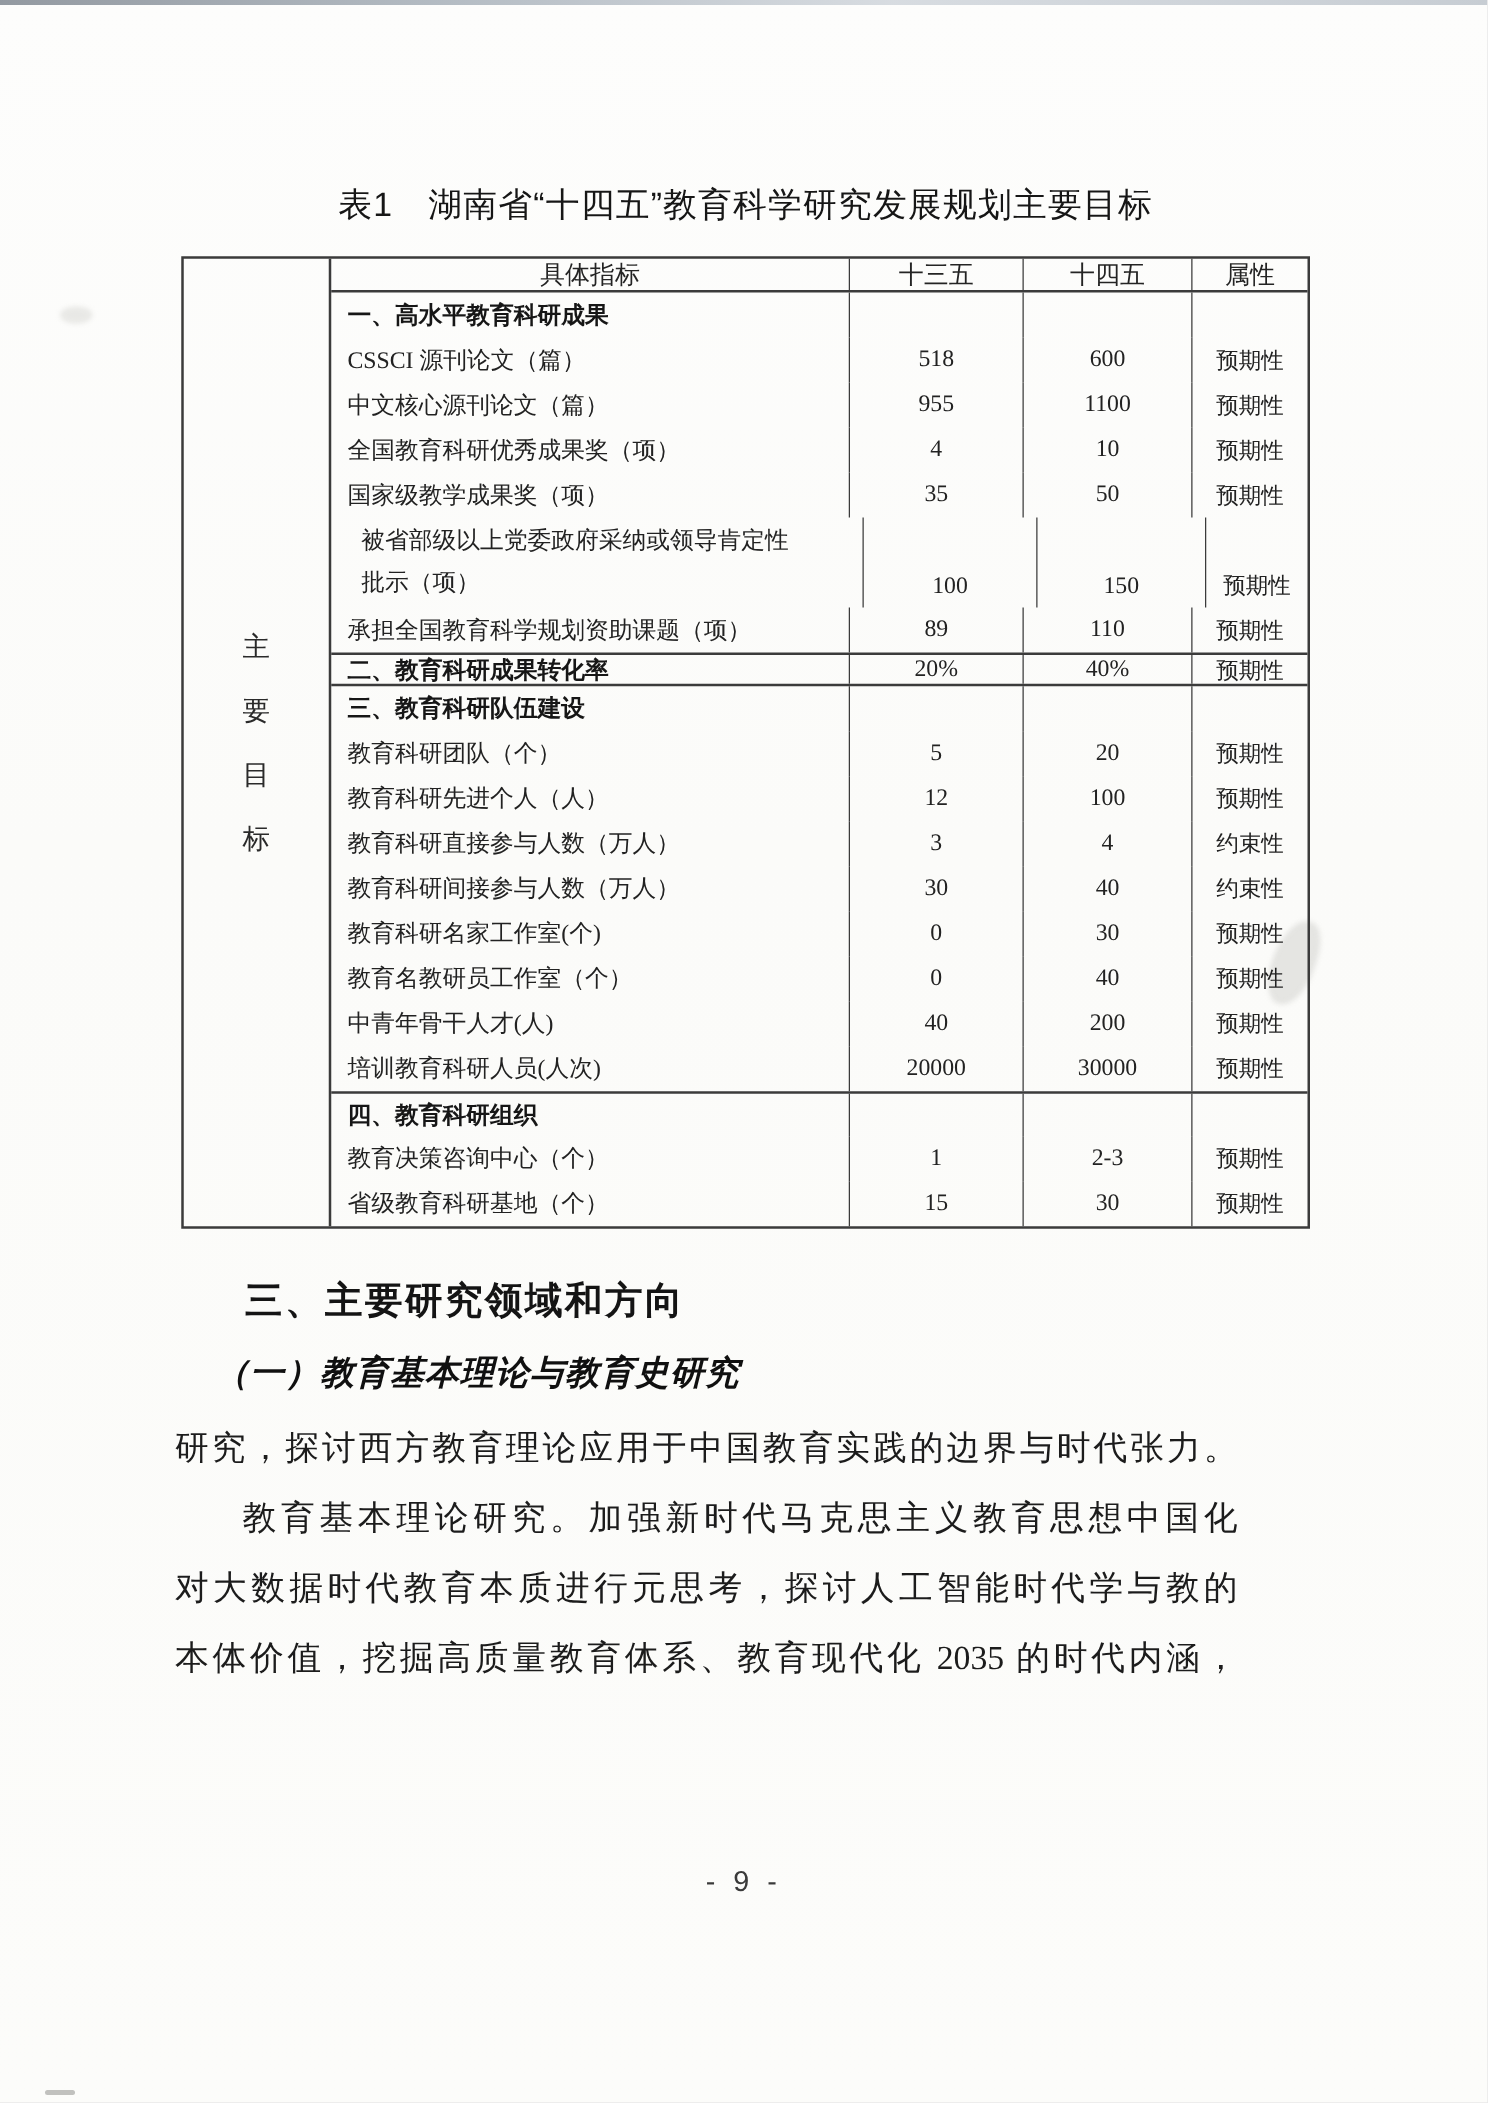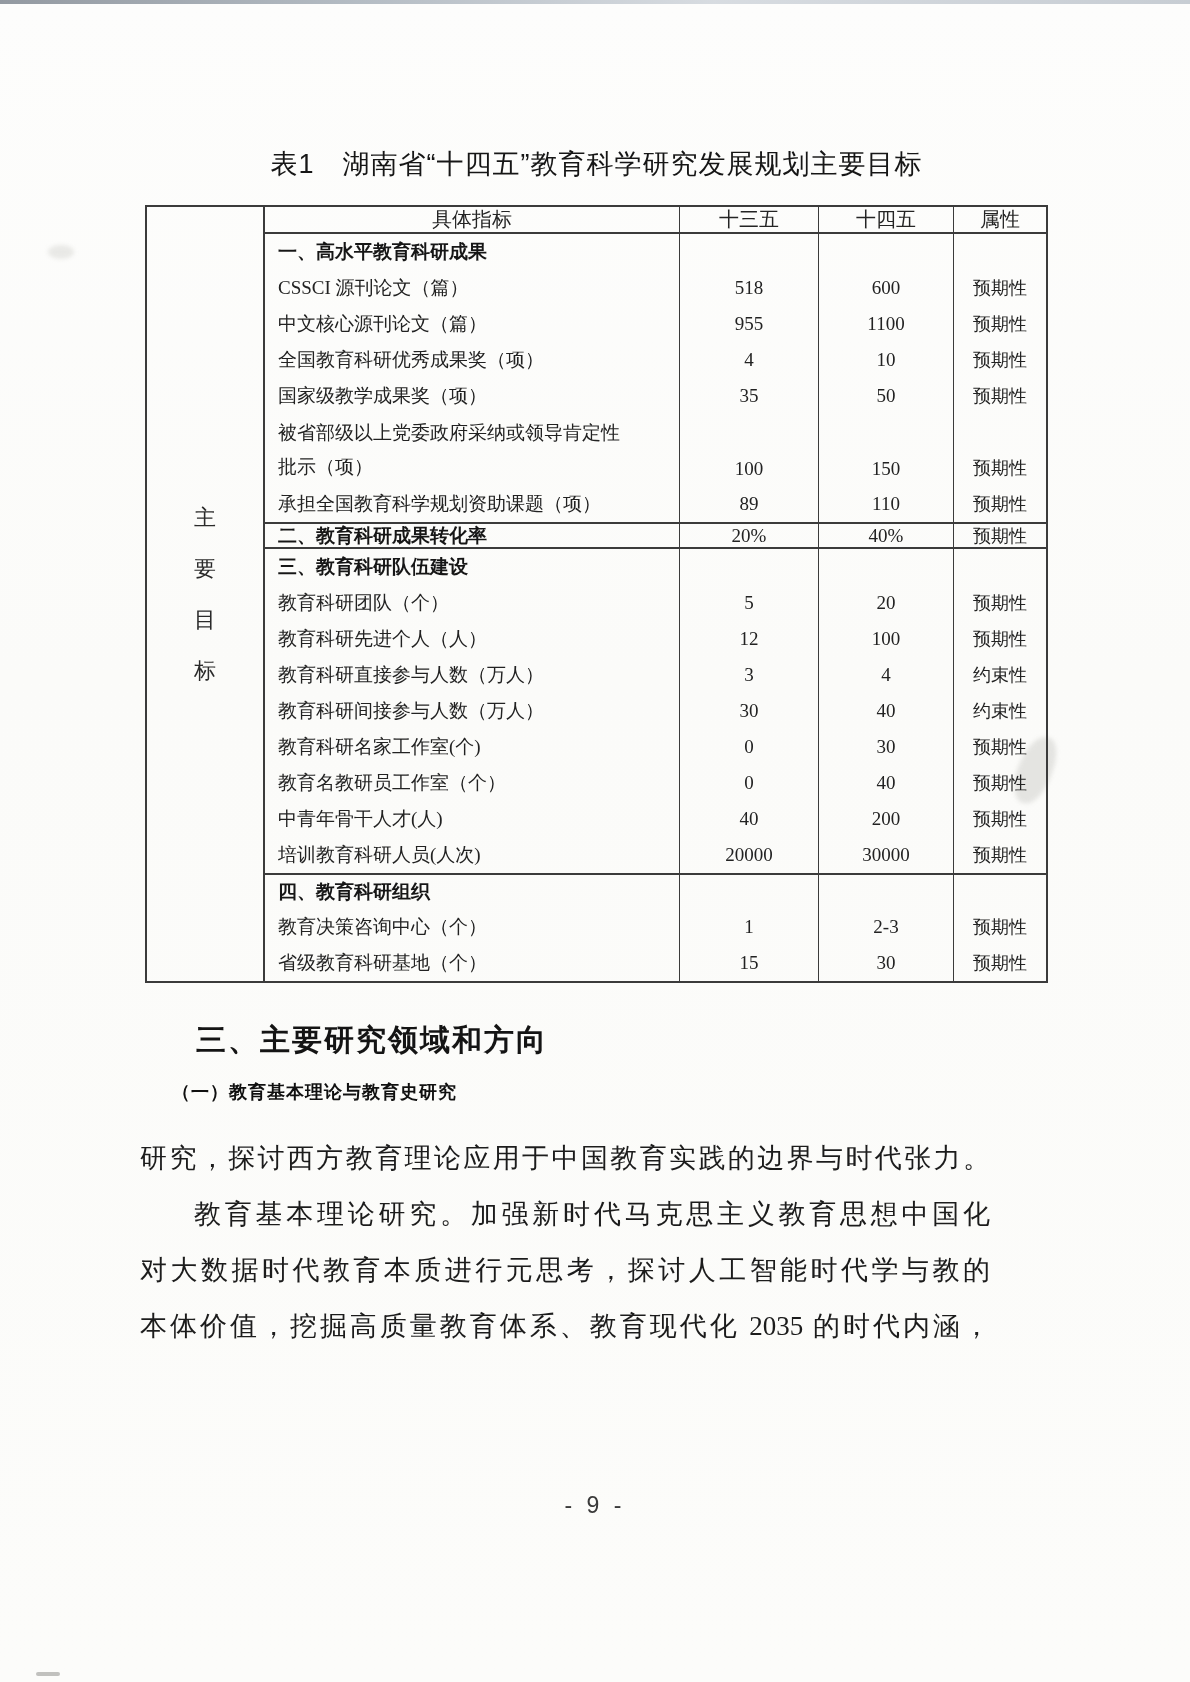--- a/index.html
+++ b/index.html
@@ -53,21 +53,21 @@
     border-right: 2px solid #3b3b3b;
     display: flex; flex-direction: column;
     align-items: center; justify-content: center;
     gap: 21px;
     font-size: 22px; color: #2a2a2a;
   }
   .grid { flex: 1 1 auto; display: flex; flex-direction: column; }
   .row { display: flex; align-items: stretch; }
   .row.h36 { height: 36px; }
   .row.h40 { height: 27px; }
-  .row.h72 { height: 72px; }
+  .row.h72 { height: 72px; padding-left: 11px; }
   .cell {
     display: flex; align-items: center;
     font-size: 19px; color: #222;
     overflow: hidden; white-space: nowrap;
   }
   .cell.label { flex: 0 0 414px; padding-left: 13px; justify-content: flex-start; }
   .cell.v13   { flex: 0 0 139px; justify-content: center; border-left: 1.5px solid #3b3b3b; }
   .cell.v14   { flex: 0 0 135px; justify-content: center; border-left: 1.5px solid #3b3b3b; }
   .cell.attr  { flex: 1 1 auto;  justify-content: center; border-left: 1.5px solid #3b3b3b; font-size: 18px; }
   .row.header-row { border-bottom: 2px solid #3b3b3b; }
@@ -81,22 +81,23 @@
   
   .section-heading {
     position: absolute; top: 1020px; left: 196px;
     font-family: "Liberation Sans", sans-serif;
     font-size: 30px; font-weight: 700; color: #141414;
     letter-spacing: 2px;
   }
   .sub-heading {
     position: absolute; top: 1080px; left: 172px;
     font-family: "Liberation Serif", serif;
-    font-size: 18px; font-weight: 700; color: #101010;
+    font-size: 27px; font-weight: 700; color: #101010;
     letter-spacing: 1px;
+    font-style: italic;
   }
   .paragraph {
     position: absolute; top: 1130px; left: 140px; width: 850px;
     font-size: 27px; color: #1c1c1c;
   }
   .para-line {
     display: block; height: 56px; line-height: 56px;
     text-align: justify; text-align-last: justify;
     white-space: nowrap;
   }

